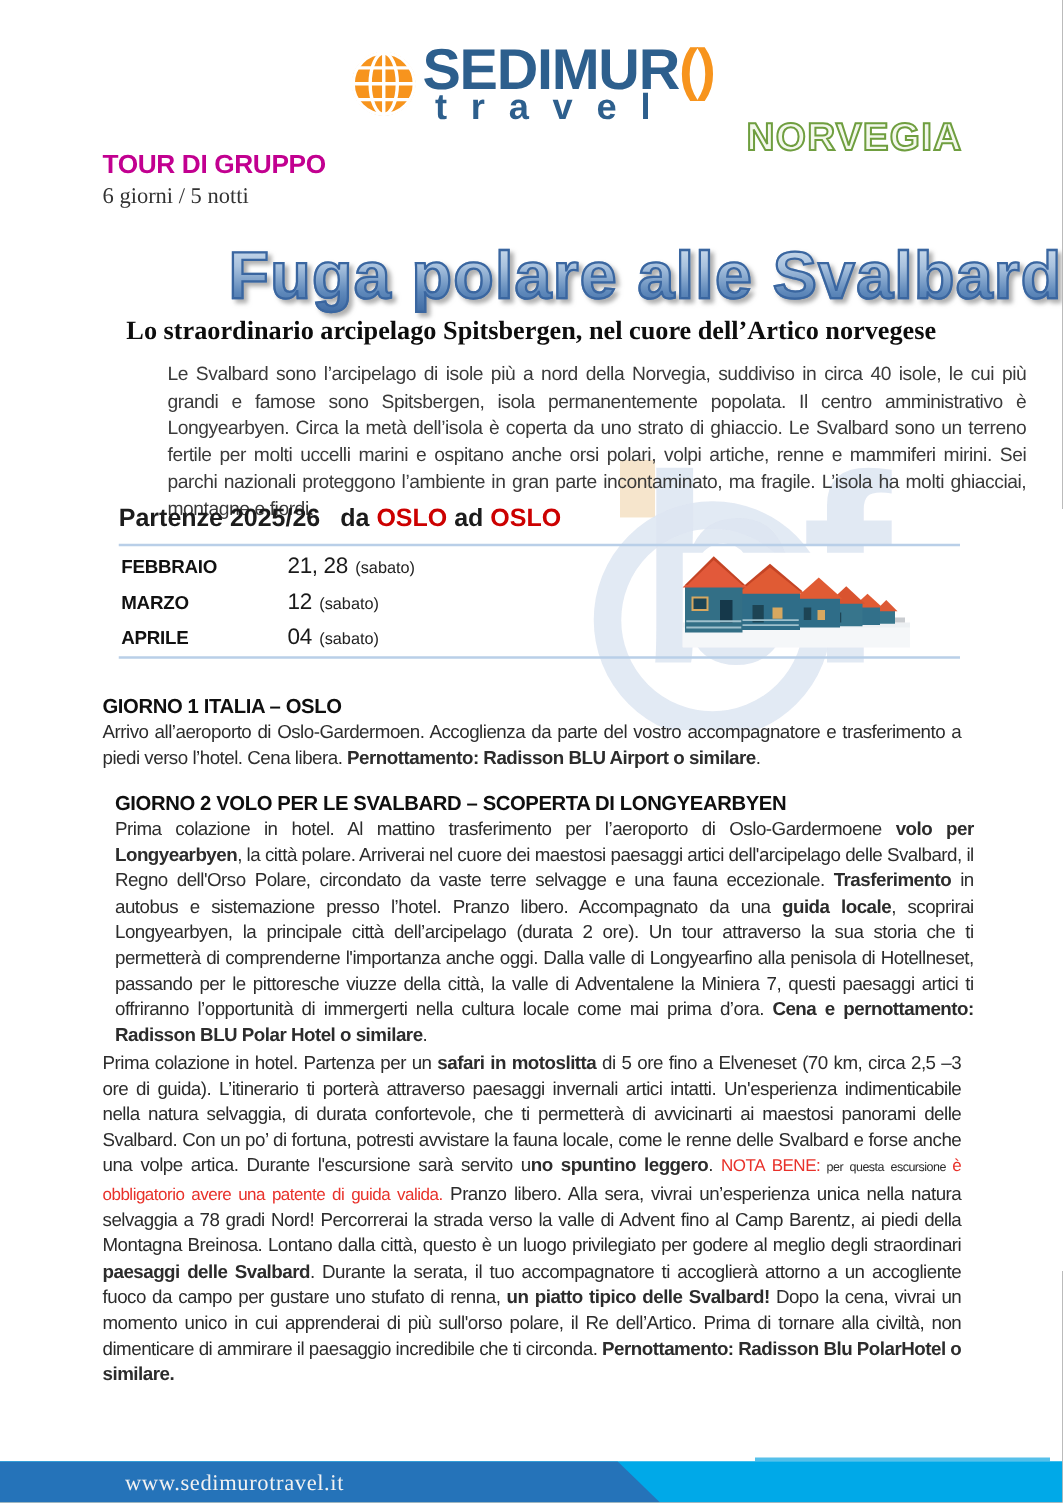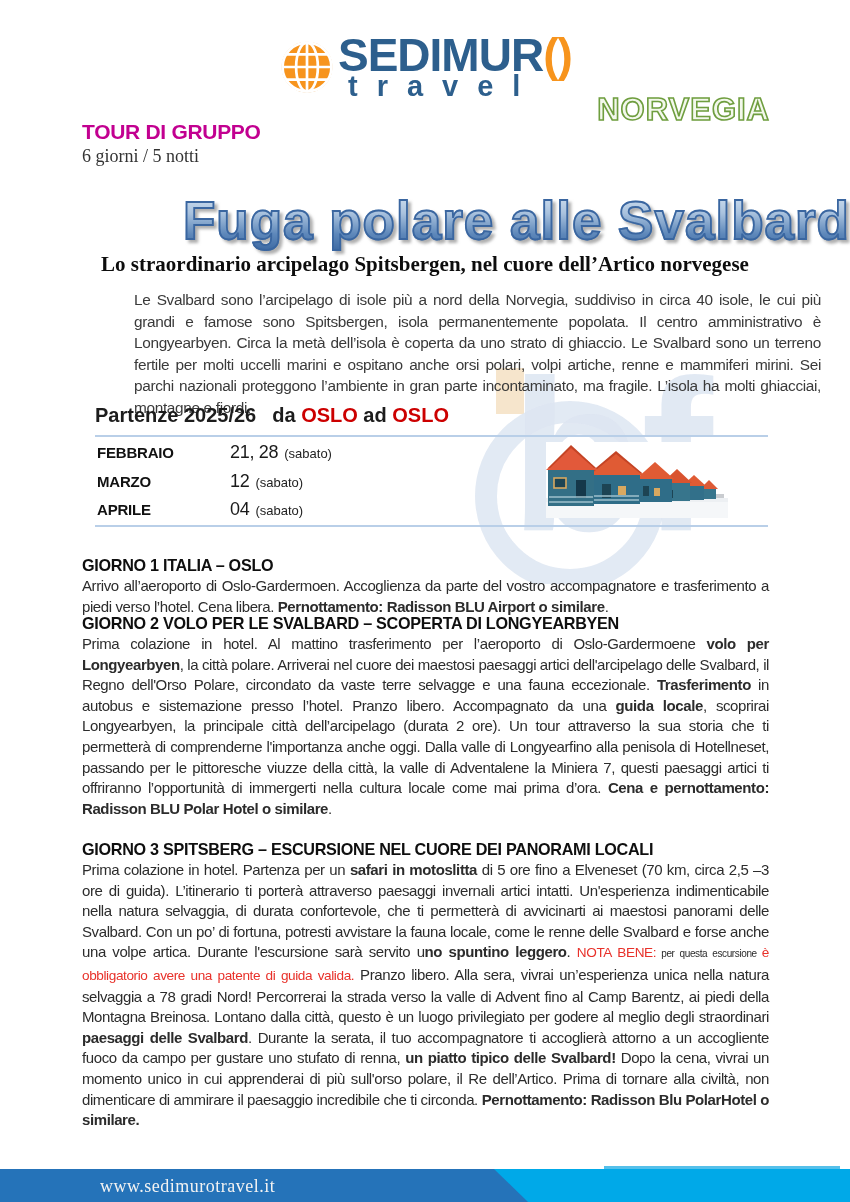--- a/index.html
+++ b/index.html
@@ -61,21 +61,21 @@
   .dep-month{width:133px;font-size:15px;font-weight:bold;color:#111;letter-spacing:-.2px;}
   .dep-date{font-size:18px;color:#1a1a1a;letter-spacing:-.3px;}
   .dep-note{font-size:13px;color:#222;margin-left:6px;}
   .dep-photo{position:absolute;left:451px;top:38px;width:182px;height:76px;}
 
   
   .day{left:82px;width:687px;}
   .day h3{margin:0;font-size:16.2px;font-weight:bold;color:#0f0f0f;letter-spacing:-.3px;}
   .day p{margin:1px 0 0 0;text-align:justify;font-size:15px;line-height:20.6px;letter-spacing:-.4px;color:#2c2c2c;}
   .day1{top:556px;}
-  .day2{top:614px;}
+  .day2{top:634px;margin-left:10px;}
   .day3{top:840px;}
 
   .seg-bold{font-weight:bold;}
   .seg-red{color:#cc0000;}
   .seg-nota-red{color:#e8312a;font-size:13.6px;}
   .seg-nota{font-size:10px;}
 
   
   .footer{position:absolute;left:0;bottom:0;width:840px;height:36px;z-index:2;}
   .footer-cyan{position:absolute;left:0;bottom:0;width:850px;height:33px;background:#00a9e8;}
@@ -200,21 +200,20 @@
     <h3>GIORNO 1 ITALIA – OSLO</h3>
     <p><span class="seg-normal">Arrivo all’aeroporto di Oslo-Gardermoen. Accoglienza da parte del vostro accompagnatore e trasferimento a piedi verso l’hotel. Cena libera. </span><span class="seg-bold">Pernottamento: Radisson BLU Airport o similare</span><span class="seg-normal">.</span></p>
   </div>
 
   <div class="layer day day2">
     <h3>GIORNO 2 VOLO PER LE SVALBARD – SCOPERTA DI LONGYEARBYEN</h3>
     <p><span class="seg-normal">Prima colazione in hotel. Al mattino trasferimento per l’aeroporto di Oslo-Gardermoene </span><span class="seg-bold">volo per Longyearbyen</span><span class="seg-normal">, la città polare. Arriverai nel cuore dei maestosi paesaggi artici dell'arcipelago delle Svalbard, il Regno dell'Orso Polare, circondato da vaste terre selvagge e una fauna eccezionale. </span><span class="seg-bold">Trasferimento</span><span class="seg-normal"> in autobus e sistemazione presso l’hotel. Pranzo libero. Accompagnato da una </span><span class="seg-bold">guida locale</span><span class="seg-normal">, scoprirai Longyearbyen, la principale città dell’arcipelago (durata 2 ore). Un tour attraverso la sua storia che ti permetterà di comprenderne l'importanza anche oggi. Dalla valle di Longyearfino alla penisola di Hotellneset, passando per le pittoresche viuzze della città, la valle di Adventalene la Miniera 7, questi paesaggi artici ti offriranno l’opportunità di immergerti nella cultura locale come mai prima d’ora. </span><span class="seg-bold">Cena e pernottamento: Radisson BLU Polar Hotel o similare</span><span class="seg-normal">.</span></p>
   </div>
 
   <div class="layer day day3">
-    <h3>GIORNO 3  SPITSBERG – ESCURSIONE NEL CUORE DEI PANORAMI LOCALI</h3>
     <p><span class="seg-normal">Prima colazione in hotel. Partenza per un </span><span class="seg-bold">safari in motoslitta</span><span class="seg-normal"> di 5 ore fino a Elveneset (70 km, circa 2,5 –3 ore di guida). L’itinerario ti porterà attraverso paesaggi invernali artici intatti. Un'esperienza indimenticabile nella natura selvaggia, di durata confortevole, che ti permetterà di avvicinarti ai maestosi panorami delle Svalbard. Con un po’ di fortuna, potresti avvistare la fauna locale, come le renne delle Svalbard e forse anche una volpe artica. Durante l'escursione sarà servito u</span><span class="seg-bold">no spuntino leggero</span><span class="seg-normal">. </span><span class="seg-nota-red">NOTA BENE:</span><span class="seg-nota"> per questa escursione </span><span class="seg-nota-red">è obbligatorio avere una patente di guida valida.</span><span class="seg-normal"> Pranzo libero. Alla sera, vivrai un’esperienza unica nella natura selvaggia a 78 gradi Nord! Percorrerai la strada verso la valle di Advent fino al Camp Barentz, ai piedi della Montagna Breinosa. Lontano dalla città, questo è un luogo privilegiato per godere al meglio degli straordinari </span><span class="seg-bold">paesaggi delle Svalbard</span><span class="seg-normal">. Durante la serata, il tuo accompagnatore ti accoglierà attorno a un accogliente fuoco da campo per gustare uno stufato di renna, </span><span class="seg-bold">un piatto tipico delle Svalbard!</span><span class="seg-normal"> Dopo la cena, vivrai un momento unico in cui apprenderai di più sull'orso polare, il Re dell’Artico. Prima di tornare alla civiltà, non dimenticare di ammirare il paesaggio incredibile che ti circonda. </span><span class="seg-bold">Pernottamento: Radisson Blu PolarHotel o similare.</span></p>
   </div>
 
   <div class="footer">
     <div class="footer-strip"></div>
     <div class="footer-cyan"></div>
     <div class="footer-blue"></div>
     <div class="footer-url">www.sedimurotravel.it</div>
   </div>
 

